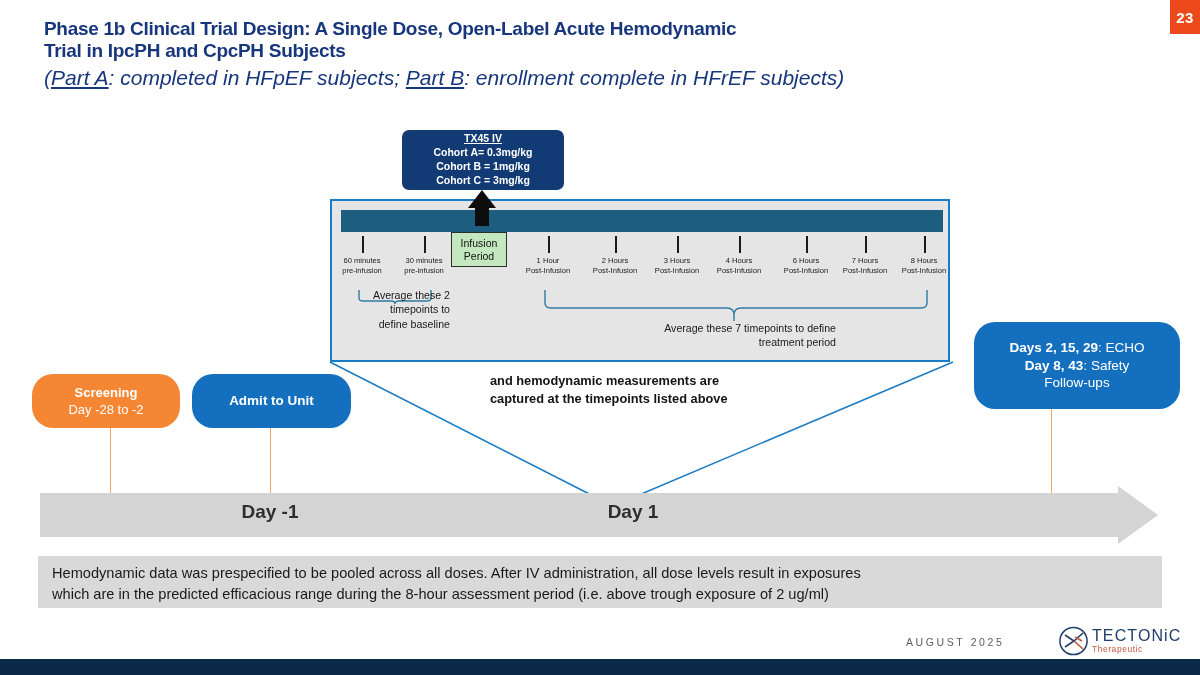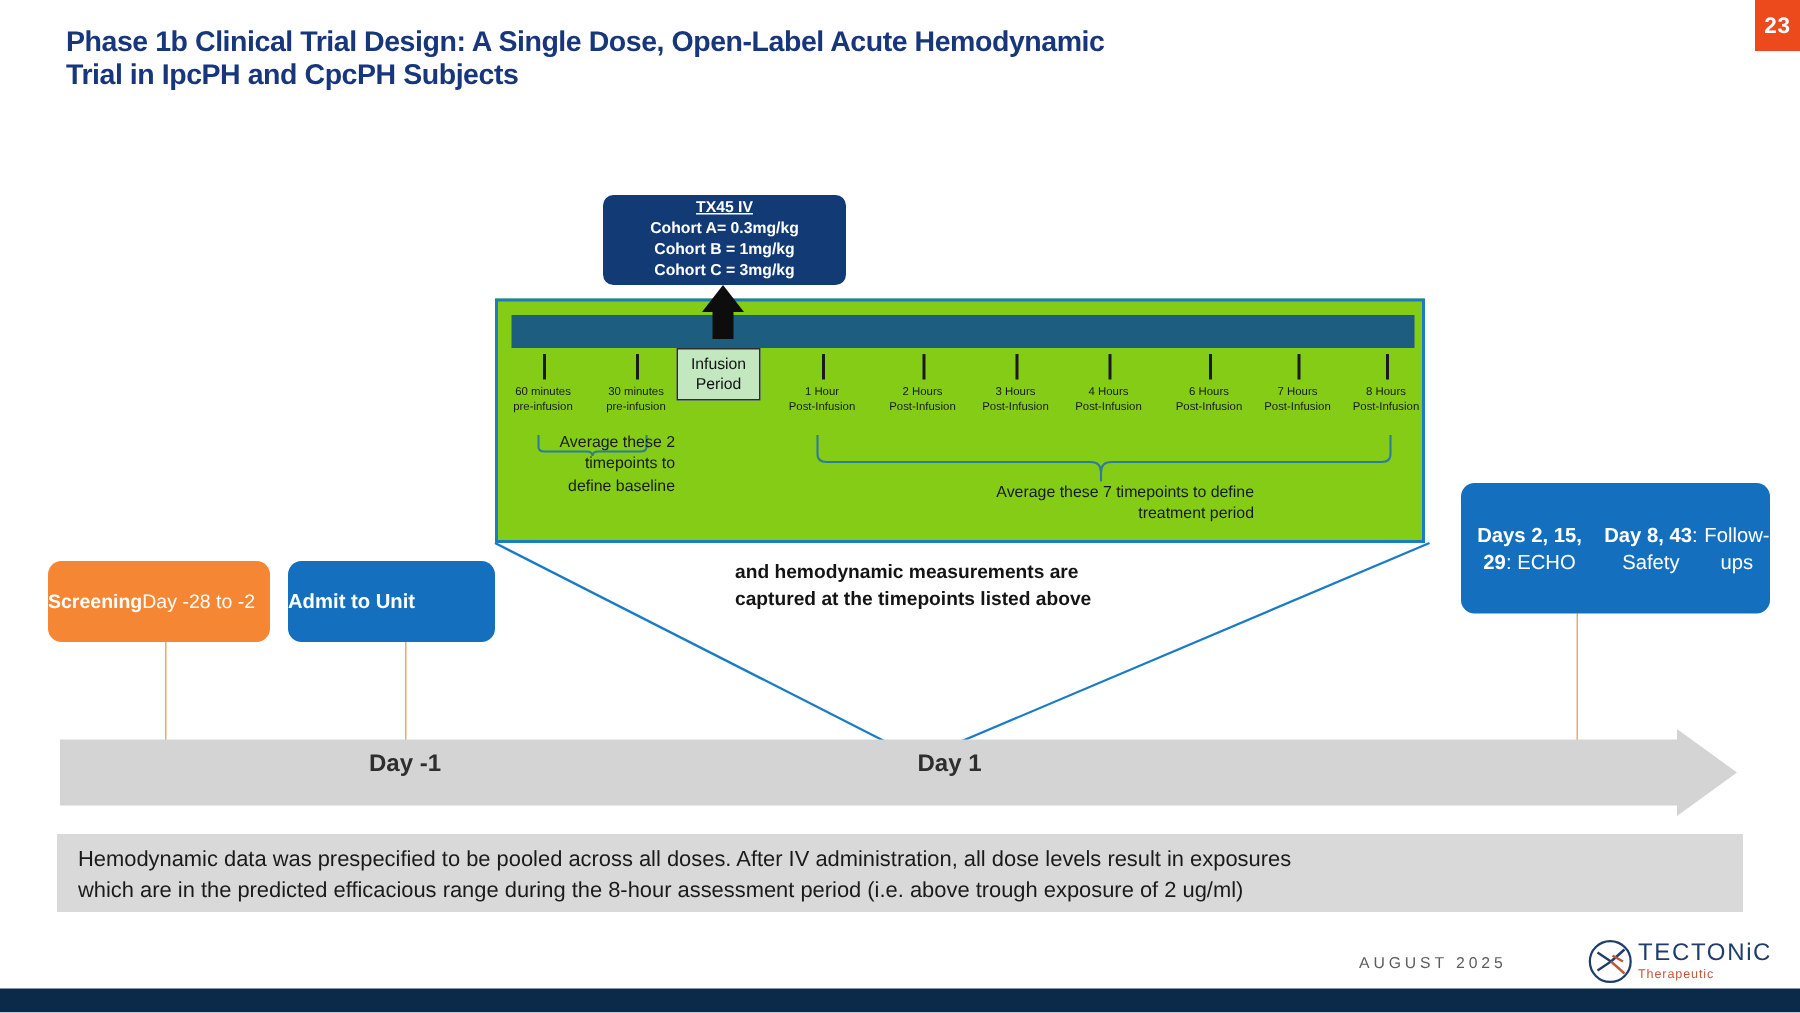--- a/index.html
+++ b/index.html
@@ -53,21 +53,21 @@
   }
   .dose-arrow .head {
     position: absolute; left: 0; top: 0;
     border-left: 14px solid transparent; border-right: 14px solid transparent;
     border-bottom: 18px solid #0d0d0d;
   }
 
   
   .panel {
     position: absolute; left: 330px; top: 199px; width: 620px; height: 163px;
-    border: 2.5px solid #1a7cc4; background: #84cc16;
+    border: 2.5px solid #1a7cc4; background: #e5e5e5;
   }
   .teal-bar {
     position: absolute; left: 9px; top: 9px; width: 602px; height: 22px;
     background: #1d5e80;
   }
 
   
   .tick { position: absolute; top: 35px; width: 1.6px; height: 17px; background: #1a1a1a; }
   .tick-label {
     position: absolute; top: 55px; width: 72px; margin-left: -36px;
@@ -86,29 +86,29 @@
   
   .bracket { position: absolute; stroke: #2e7ba0; fill: none; stroke-width: 1.4; }
 
   .note {
     position: absolute; text-align: right; font-size: 10.6px;
     color: #1a1a1a; line-height: 1.35;
   }
 
   
   .mbox {
-    position: absolute; border-radius: 9px; color: #ffffff;
-    display: flex; flex-direction: row; align-items: center; 
+    position: absolute; border-radius: 21px; color: #ffffff;
+    display: flex; flex-direction: column; align-items: center; justify-content: center;
     text-align: center; line-height: 1.32;
   }
   .mbox-screening {
     left: 32px; top: 374px; width: 148px; height: 54px; background: #f58634; font-size: 13px;
   }
   .mbox-admit {
-    left: 192px; top: 374px; width: 138px; height: 54px; background: #1470be;
+    left: 192px; top: 374px; width: 159px; height: 54px; background: #1470be;
     font-size: 13.5px; font-weight: 700;
   }
   .mbox-followup {
     left: 974px; top: 322px; width: 206px; height: 87px; background: #1470be; font-size: 13.5px;
   }
   .b700 { font-weight: 700; }
 
   
   .rhc-note {
     position: absolute; left: 490px; top: 372px; width: 300px;
@@ -119,21 +119,21 @@
   .axis { position: absolute; left: 40px; top: 493px; width: 1118px; height: 44px; }
   .axis-body {
     position: absolute; left: 0; top: 0; width: 1078px; height: 44px; background: #d4d4d4;
   }
   .axis-head {
     position: absolute; left: 1078px; top: -7px; width: 0; height: 0;
     border-top: 29px solid transparent; border-bottom: 29px solid transparent;
     border-left: 40px solid #d4d4d4;
   }
   .axis-label {
-    position: absolute; top: 501px; font-size: 16px; font-weight: 700;
+    position: absolute; top: 501px; font-size: 19px; font-weight: 700;
     color: #2e2e2e; text-align: center; width: 160px; margin-left: -80px;
   }
 
   
   .vconn { position: absolute; width: 1.4px; background: #f0a868; }
 
   
   .caption {
     position: absolute; left: 38px; top: 556px; width: 1124px; height: 52px;
     background: #d9d9d9; padding: 7px 0 0 14px;
@@ -160,20 +160,21 @@
 </head>
 <body>
 
 <div id="slide">
 
   <div class="page-badge">23</div>
 
   <div class="title-wrap">
     <div class="title-main">Phase 1b Clinical Trial Design: A Single Dose, Open-Label Acute Hemodynamic</div>
     <div class="title-main">Trial in IpcPH and CpcPH Subjects</div>
+    <div class="title-sub"><span>(</span><u>Part A</u><span>: completed in HFpEF subjects; </span><u>Part B</u><span>: enrollment complete in HFrEF subjects)</span></div>
   </div>
 
   <div class="dose-box">
     <div class="dose-title">TX45 IV</div>
     <div>Cohort A= 0.3mg/kg</div>
     <div>Cohort B = 1mg/kg</div>
     <div>Cohort C = 3mg/kg</div>
   </div>
   <div class="dose-arrow">
     <div class="shaft"></div>

